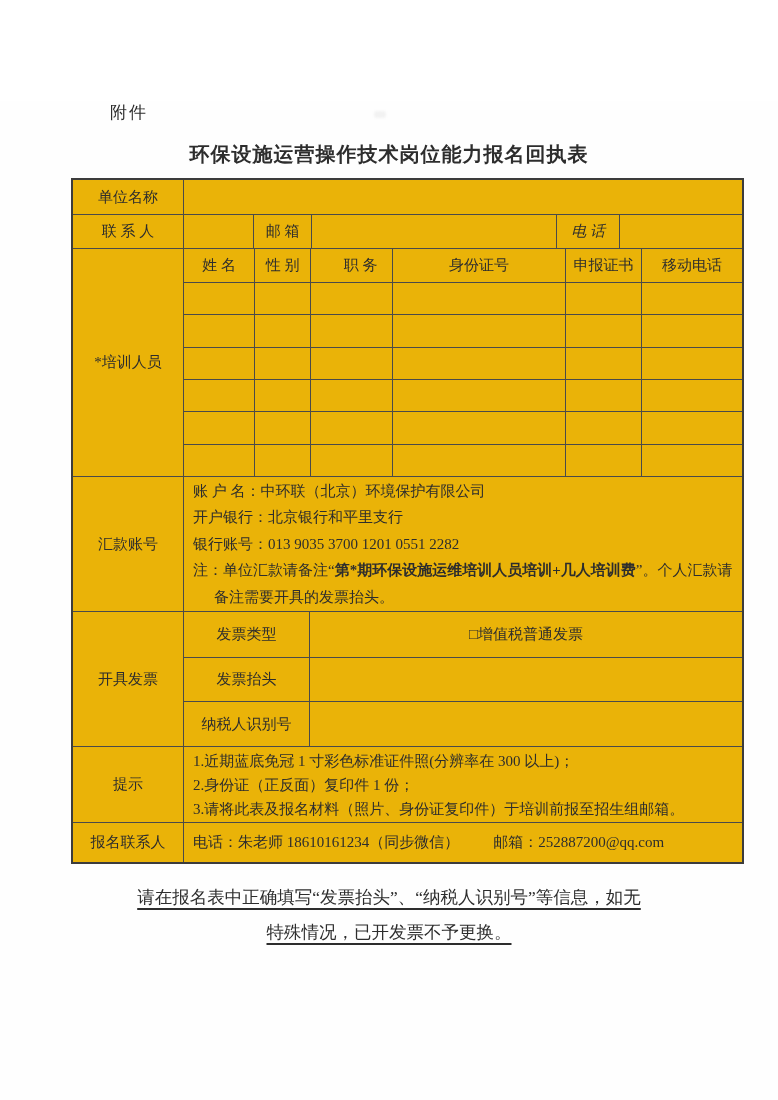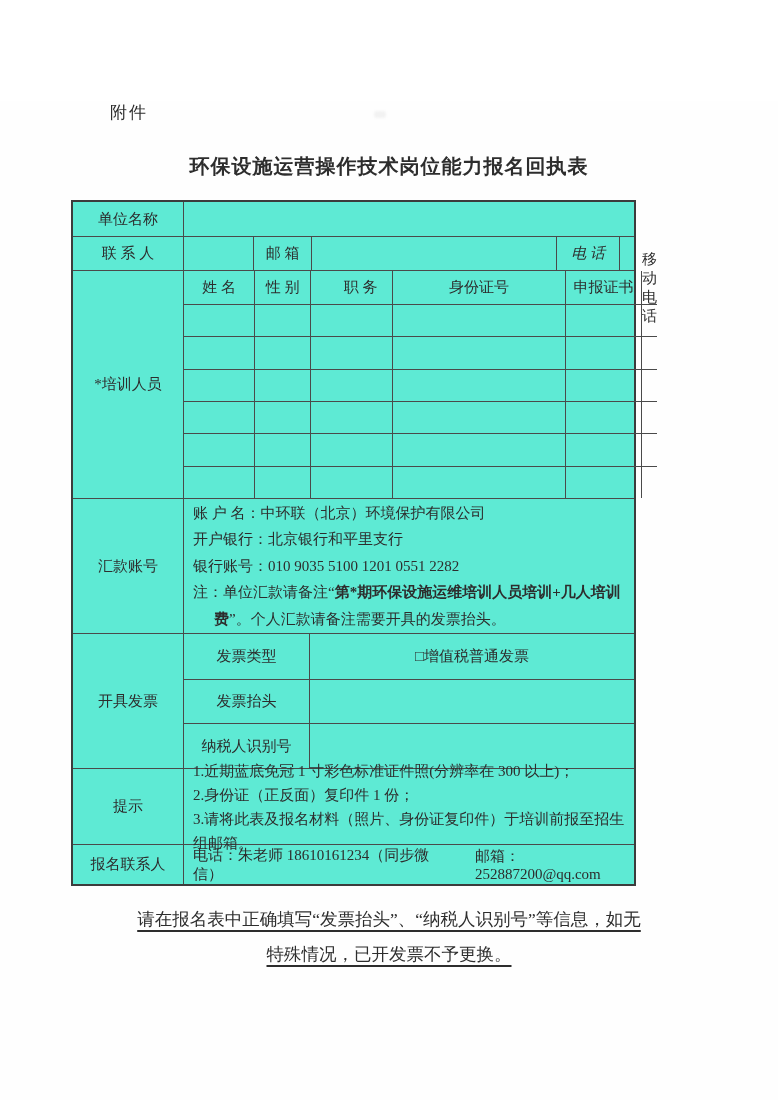--- a/index.html
+++ b/index.html
@@ -10,33 +10,33 @@
     position:relative;
   }
   .sheet { position:relative; width:778px; height:1100px; background:#fefefe; }
 
   .attachment {
     margin:101px 0 0 110px;
     font-size:17px;
     letter-spacing:2px;
   }
   .doc-title {
-    margin-top:29px;
+    margin-top:17px;
     text-align:center;
     font-size:20px;
     font-weight:bold;
     letter-spacing:1px;
   }
 
   
   .ftable {
-    margin:20px 0 0 71px;
-    width:565px;
+    margin:10px 0 0 71px;
+    width:673px;
     border:2px solid #3c3c3c;
-    background:#5eead4;
+    background:#eab308;
   }
   .frow { display:flex; border-top:1.5px solid #4a4a4a; }
   .frow.first { border-top:none; }
   .fcell { border-left:1.5px solid #4a4a4a; }
   .fcell.first { border-left:none; }
 
   .lab {
     display:flex; align-items:center; justify-content:center;
     text-align:center; font-size:15px; flex:0 0 110px; width:110px;
   }
@@ -188,21 +188,21 @@
               <div class="tcell tc5"></div>
             </div></div>
       </div>
     </div>
 
     <div class="frow rm">
       <div class="fcell first lab">汇款账号</div>
       <div class="fcell rm-content">
         <div>账 户 名：中环联（北京）环境保护有限公司</div>
         <div>开户银行：北京银行和平里支行</div>
-        <div>银行账号：010 9035 5100 1201 0551 2282</div>
+        <div>银行账号：013 9035 3700 1201 0551 2282</div>
         <div class="rm-note"><span>注：单位汇款请备注“</span><b>第*期环保设施运维培训人员培训+几人培训费</b><span>”。个人汇款请备注需要开具的发票抬头。</span></div>
       </div>
     </div>
 
     <div class="frow" style="height:135px;">
       <div class="fcell first lab">开具发票</div>
       <div class="inv-right">
         <div class="inv-row first">
           <div class="inv-lab">发票类型</div>
           <div class="inv-val">□增值税普通发票</div>

